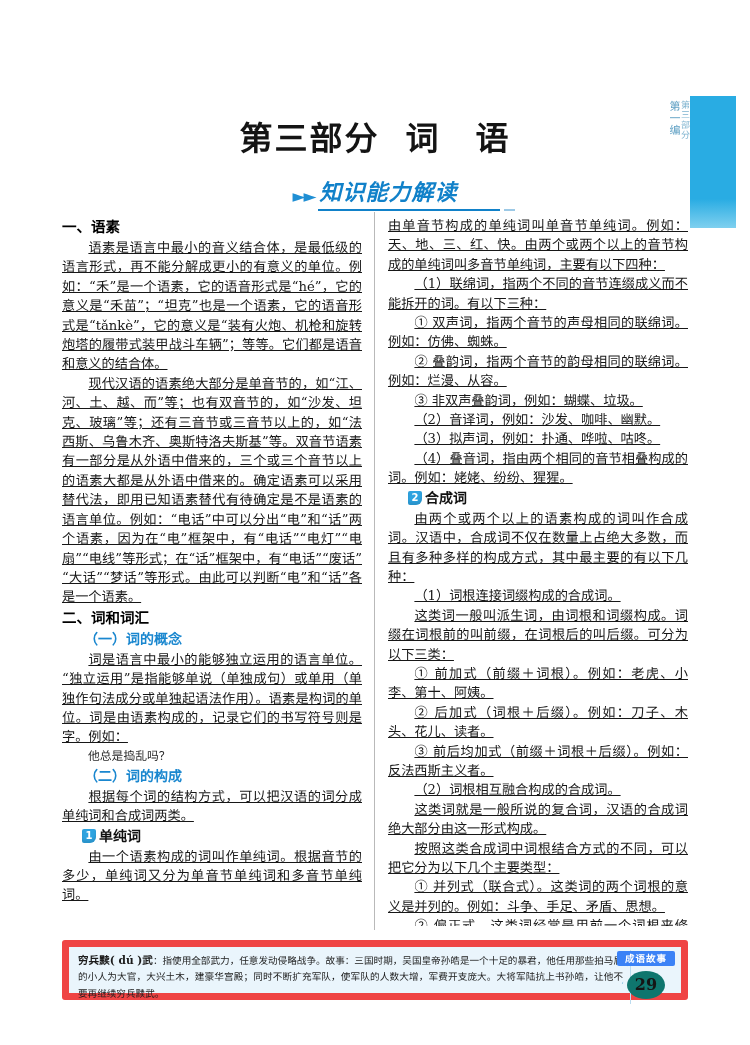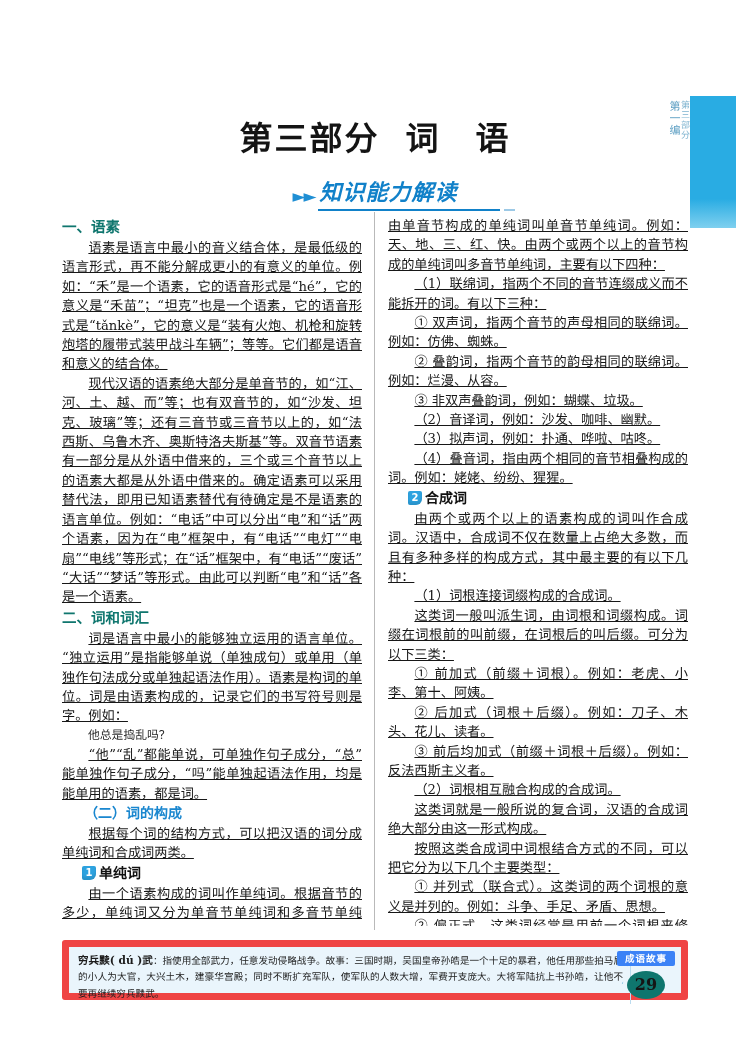--- a/index.html
+++ b/index.html
@@ -95,21 +95,21 @@
     font-size:13.2px;
     line-height:19.4px;
     text-align:justify;
     text-justify:inter-ideograph;
     color:#171717;
     letter-spacing:0px;
   }
   .indent{text-indent:2em;}
   .h1-cn{
     font-family:"DejaVu Sans","Liberation Sans",sans-serif;
-    font-weight:bold;font-size:14.5px;color:#0f766e;
+    font-weight:bold;font-size:14.5px;color:#000000;
     line-height:21px;letter-spacing:0px;
     margin-top:1px;
   }
   .h2-cn{
     font-family:"DejaVu Sans","Liberation Sans",sans-serif;
     font-weight:bold;font-size:14px;color:#1a87cf;
     line-height:21px;margin-left:22px;letter-spacing:0px;
   }
   .h3-cn{
     font-family:"DejaVu Sans","Liberation Sans",sans-serif;
@@ -195,23 +195,23 @@
     </div>
   </div>
 
   <div class="cols">
     <div class="col-divider"></div>
     <div class="col col-left" id="col-left">
         <div class="h1-cn">一、语素</div>
         <p class="body-text indent">语素是语言中最小的音义结合体，是最低级的语言形式，再不能分解成更小的有意义的单位。例如：“禾”是一个语素，它的语音形式是“hé”，它的意义是“禾苗”；“坦克”也是一个语素，它的语音形式是“tǎnkè”，它的意义是“装有火炮、机枪和旋转炮塔的履带式装甲战斗车辆”；等等。它们都是语音和意义的结合体。</p>
         <p class="body-text indent">现代汉语的语素绝大部分是单音节的，如“江、河、土、越、而”等；也有双音节的，如“沙发、坦克、玻璃”等；还有三音节或三音节以上的，如“法西斯、乌鲁木齐、奥斯特洛夫斯基”等。双音节语素有一部分是从外语中借来的，三个或三个音节以上的语素大都是从外语中借来的。确定语素可以采用替代法，即用已知语素替代有待确定是不是语素的语言单位。例如：“电话”中可以分出“电”和“话”两个语素，因为在“电”框架中，有“电话”“电灯”“电扇”“电线”等形式；在“话”框架中，有“电话”“废话”“大话”“梦话”等形式。由此可以判断“电”和“话”各是一个语素。</p>
         <div class="h1-cn">二、词和词汇</div>
+        <div class="h2-cn">（一）词的概念</div>
         <p class="body-text indent">词是语言中最小的能够独立运用的语言单位。“独立运用”是指能够单说（单独成句）或单用（单独作句法成分或单独起语法作用）。语素是构词的单位。词是由语素构成的，记录它们的书写符号则是字。例如：</p>
         <div class="example-line">他总是捣乱吗？</div>
-        <p class="body-text indent">“他”“乱”都能单说，可单独作句子成分，“总”能单独作句子成分，“吗”能单独起语法作用，均是能单用的语素，都是词。</p>
         <div class="h2-cn">（二）词的构成</div>
         <p class="body-text indent">根据每个词的结构方式，可以把汉语的词分成单纯词和合成词两类。</p>
         <div class="h3-cn">
           <span class="numbadge">1</span>
           <span>单纯词</span>
         </div>
         <p class="body-text indent">由一个语素构成的词叫作单纯词。根据音节的多少，单纯词又分为单音节单纯词和多音节单纯词。</p>
       </div>
     <div class="col col-right" id="col-right">
         <p class="body-text">由单音节构成的单纯词叫单音节单纯词。例如：天、地、三、红、快。由两个或两个以上的音节构成的单纯词叫多音节单纯词，主要有以下四种：</p>

